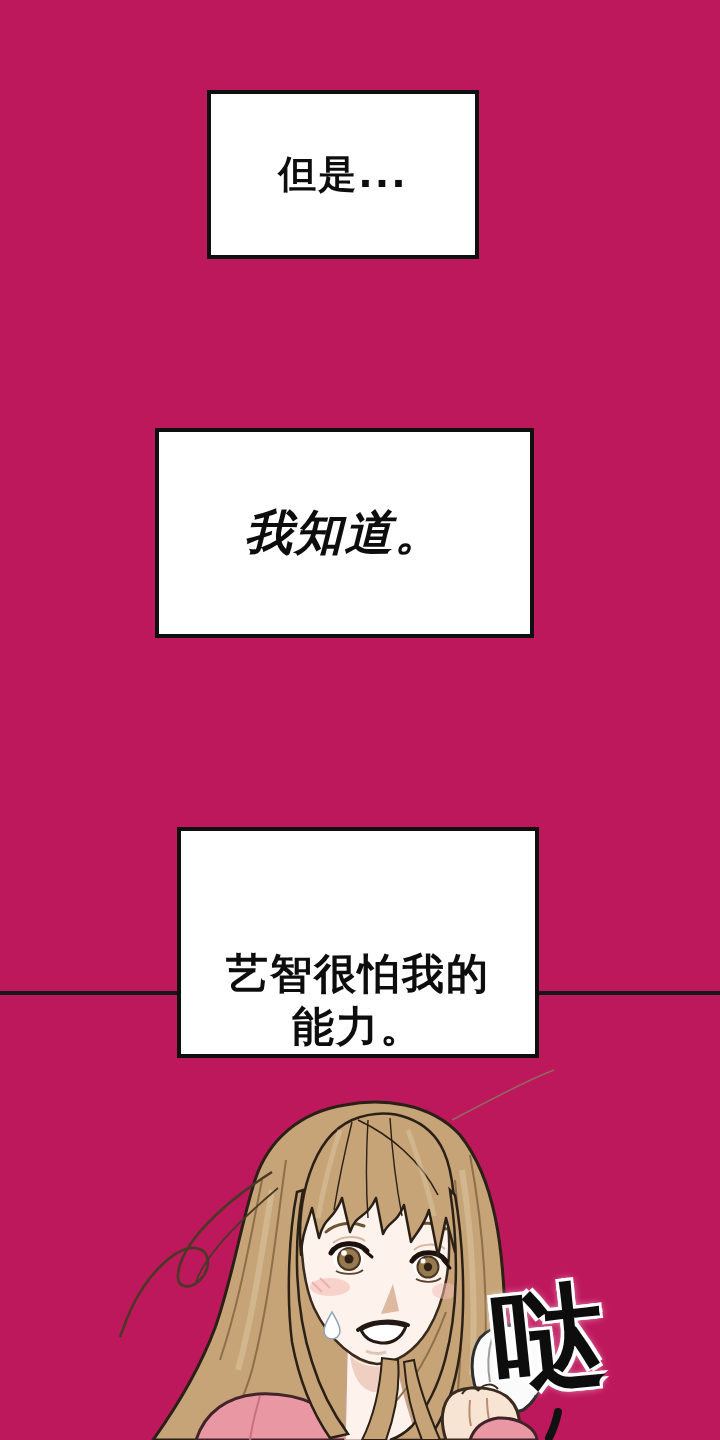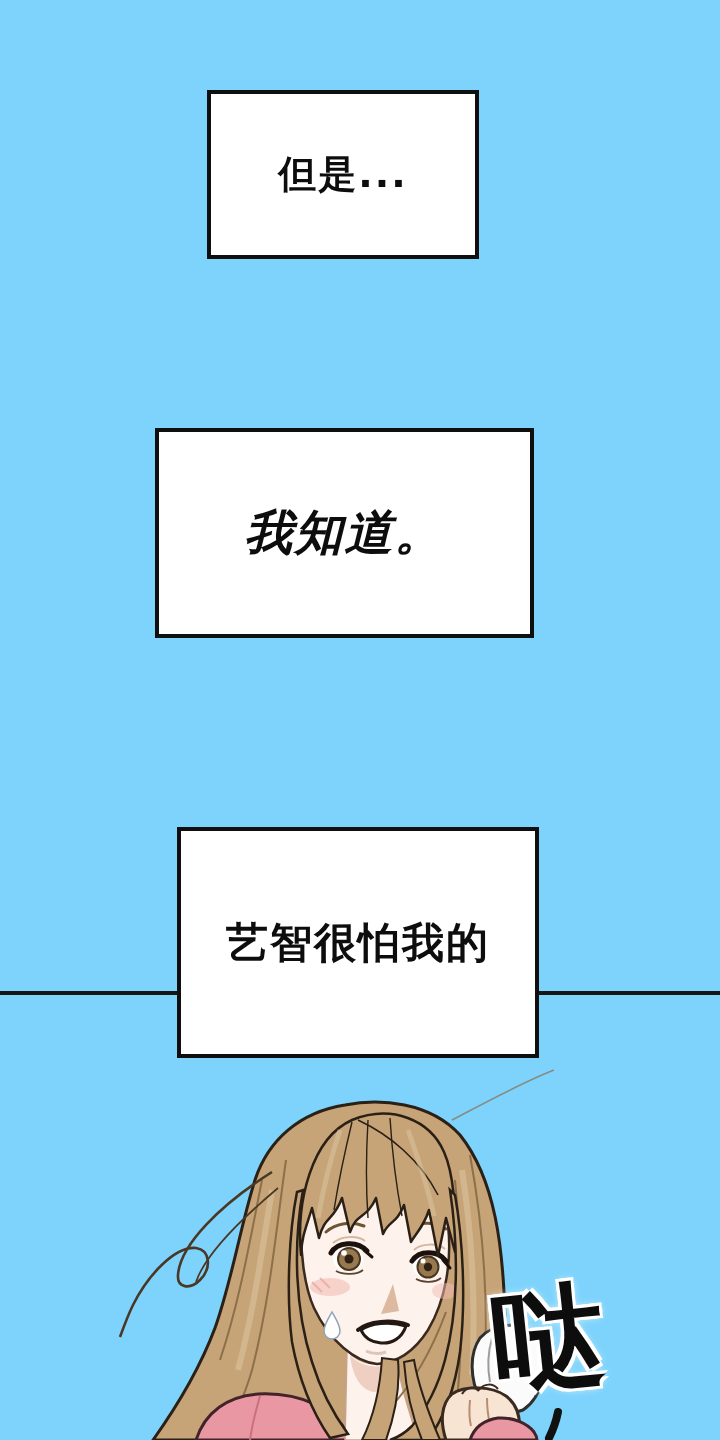--- a/index.html
+++ b/index.html
@@ -1,31 +1,31 @@
 <!DOCTYPE html>
 <html><head>
 <meta charset="utf-8">
 <style>
   html,body{margin:0;padding:0;background:#ffffff;}
   .page{
-    position:relative;width:720px;height:1440px;background:#7dd3fc;
+    position:relative;width:720px;height:1440px;background:#be185d;
     overflow:hidden;font-family:"DejaVu Sans","Liberation Sans",sans-serif;
   }
   .divider{
     position:absolute;left:0;top:991px;width:720px;height:4px;background:#161616;
   }
   .nbox{
     position:absolute;box-sizing:border-box;background:#ffffff;
     border:4px solid #0f0f0f;display:flex;align-items:center;justify-content:center;
     text-align:center;color:#0d0d0d;font-weight:bold;z-index:2;
   }
   .nbox .ntext{letter-spacing:2px;line-height:1.28;}
   .box1{left:207px;top:90px;width:272px;height:169px;font-size:38px;}
   .box2{left:155px;top:428px;width:379px;height:210px;font-size:48px;font-style:italic;}
-  .box3{left:177px;top:827px;width:362px;height:231px;font-size:42px;}
+  .box3{left:177px;top:827px;width:362px;height:231px;font-size:42px;align-items:flex-end;}
   .illustration{position:absolute;left:0;top:1060px;width:720px;height:380px;z-index:1;}
   .sfx{
     position:absolute;left:492px;top:1282px;z-index:3;
     font-size:112px;font-weight:900;color:#0d0d0d;line-height:1;
     transform:rotate(-6deg);transform-origin:50% 50%;
     text-shadow:3px 3px 0 #fff,-3px -3px 0 #fff,3px -3px 0 #fff,-3px 3px 0 #fff,0 0 10px #fff;
     white-space:nowrap;
   }
 </style>
 </head>
@@ -39,20 +39,21 @@
     <span class="ntext">但是...</span>
   </div>
 
   <div class="nbox box2">
     <span class="ntext">我知道。</span>
   </div>
 
   <div class="nbox box3">
     <span class="ntext">
       <span>艺智很怕我的</span><br>
+      <span>能力。</span>
     </span>
   </div>
 
   <svg class="illustration" viewBox="0 0 720 380" aria-hidden="true">
 
     <path d="M452,60 C490,40 523,22 554,10" fill="none" stroke="#8a7a60" stroke-width="1.6" opacity="0.8"></path>
 
     <g>
       <path d="M345,45 C300,52 268,80 255,120 C240,168 232,220 215,268
                C200,308 178,345 153,380 L498,380 C504,345 507,300 505,255

